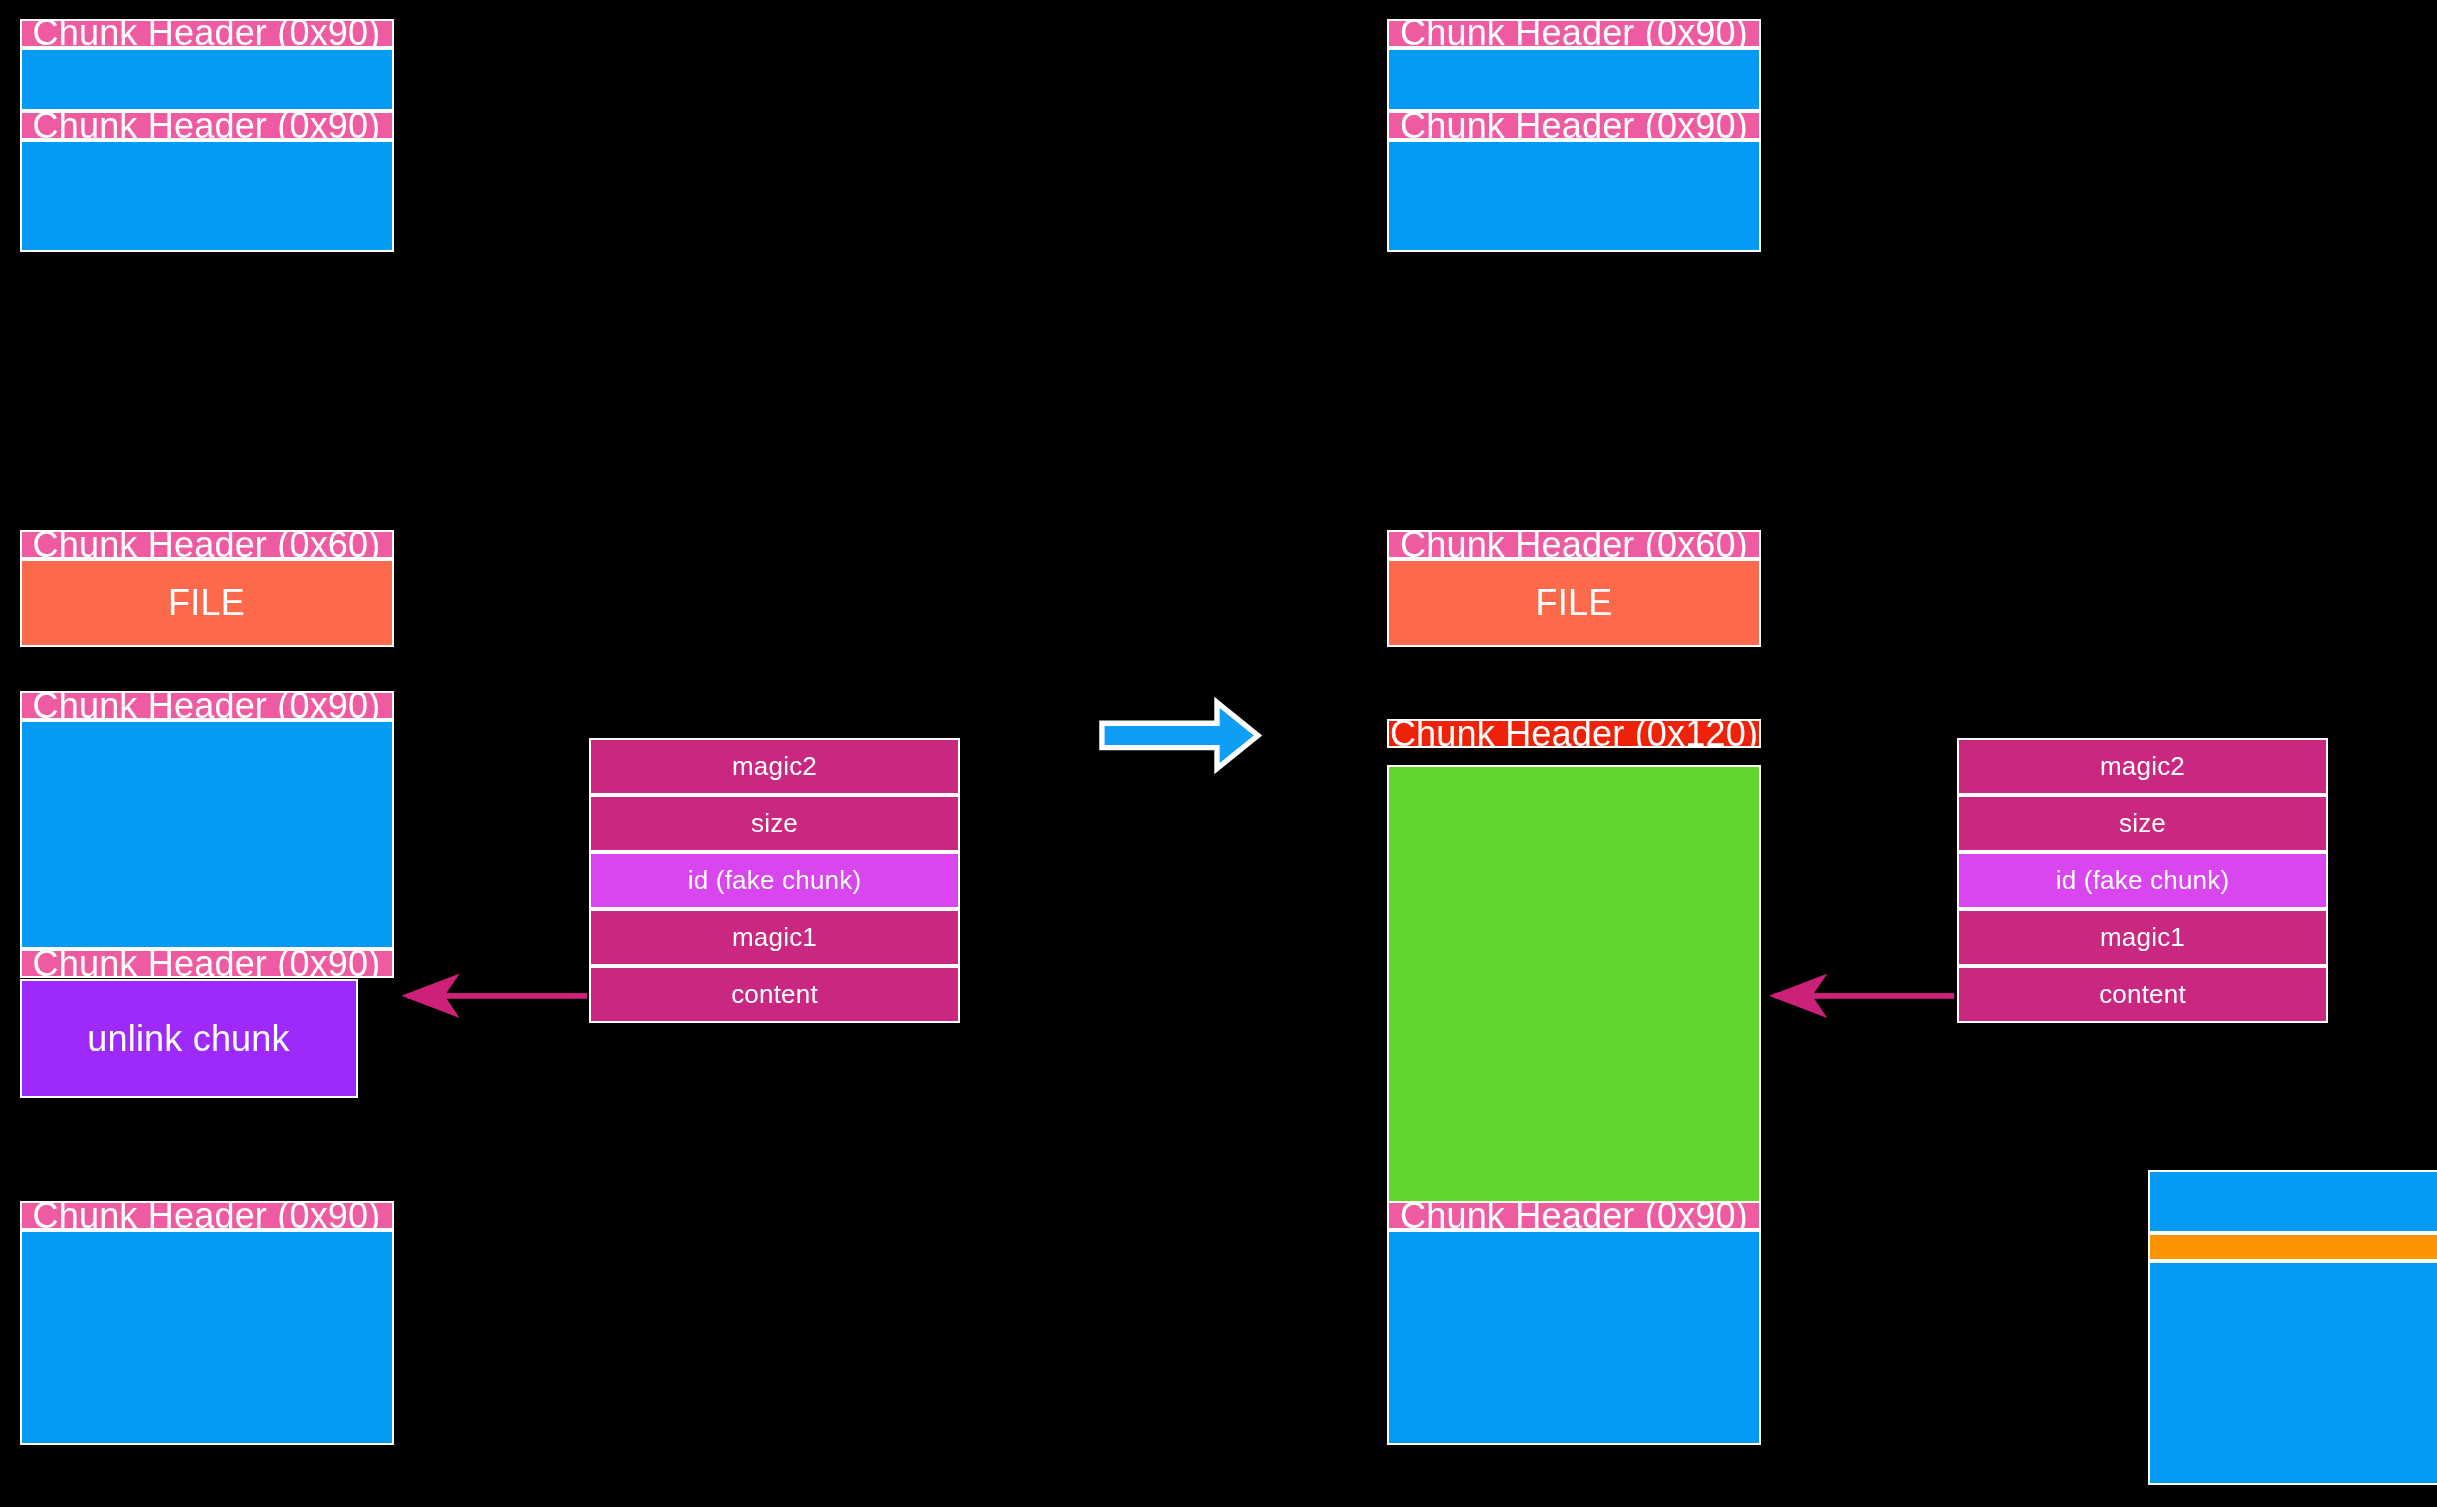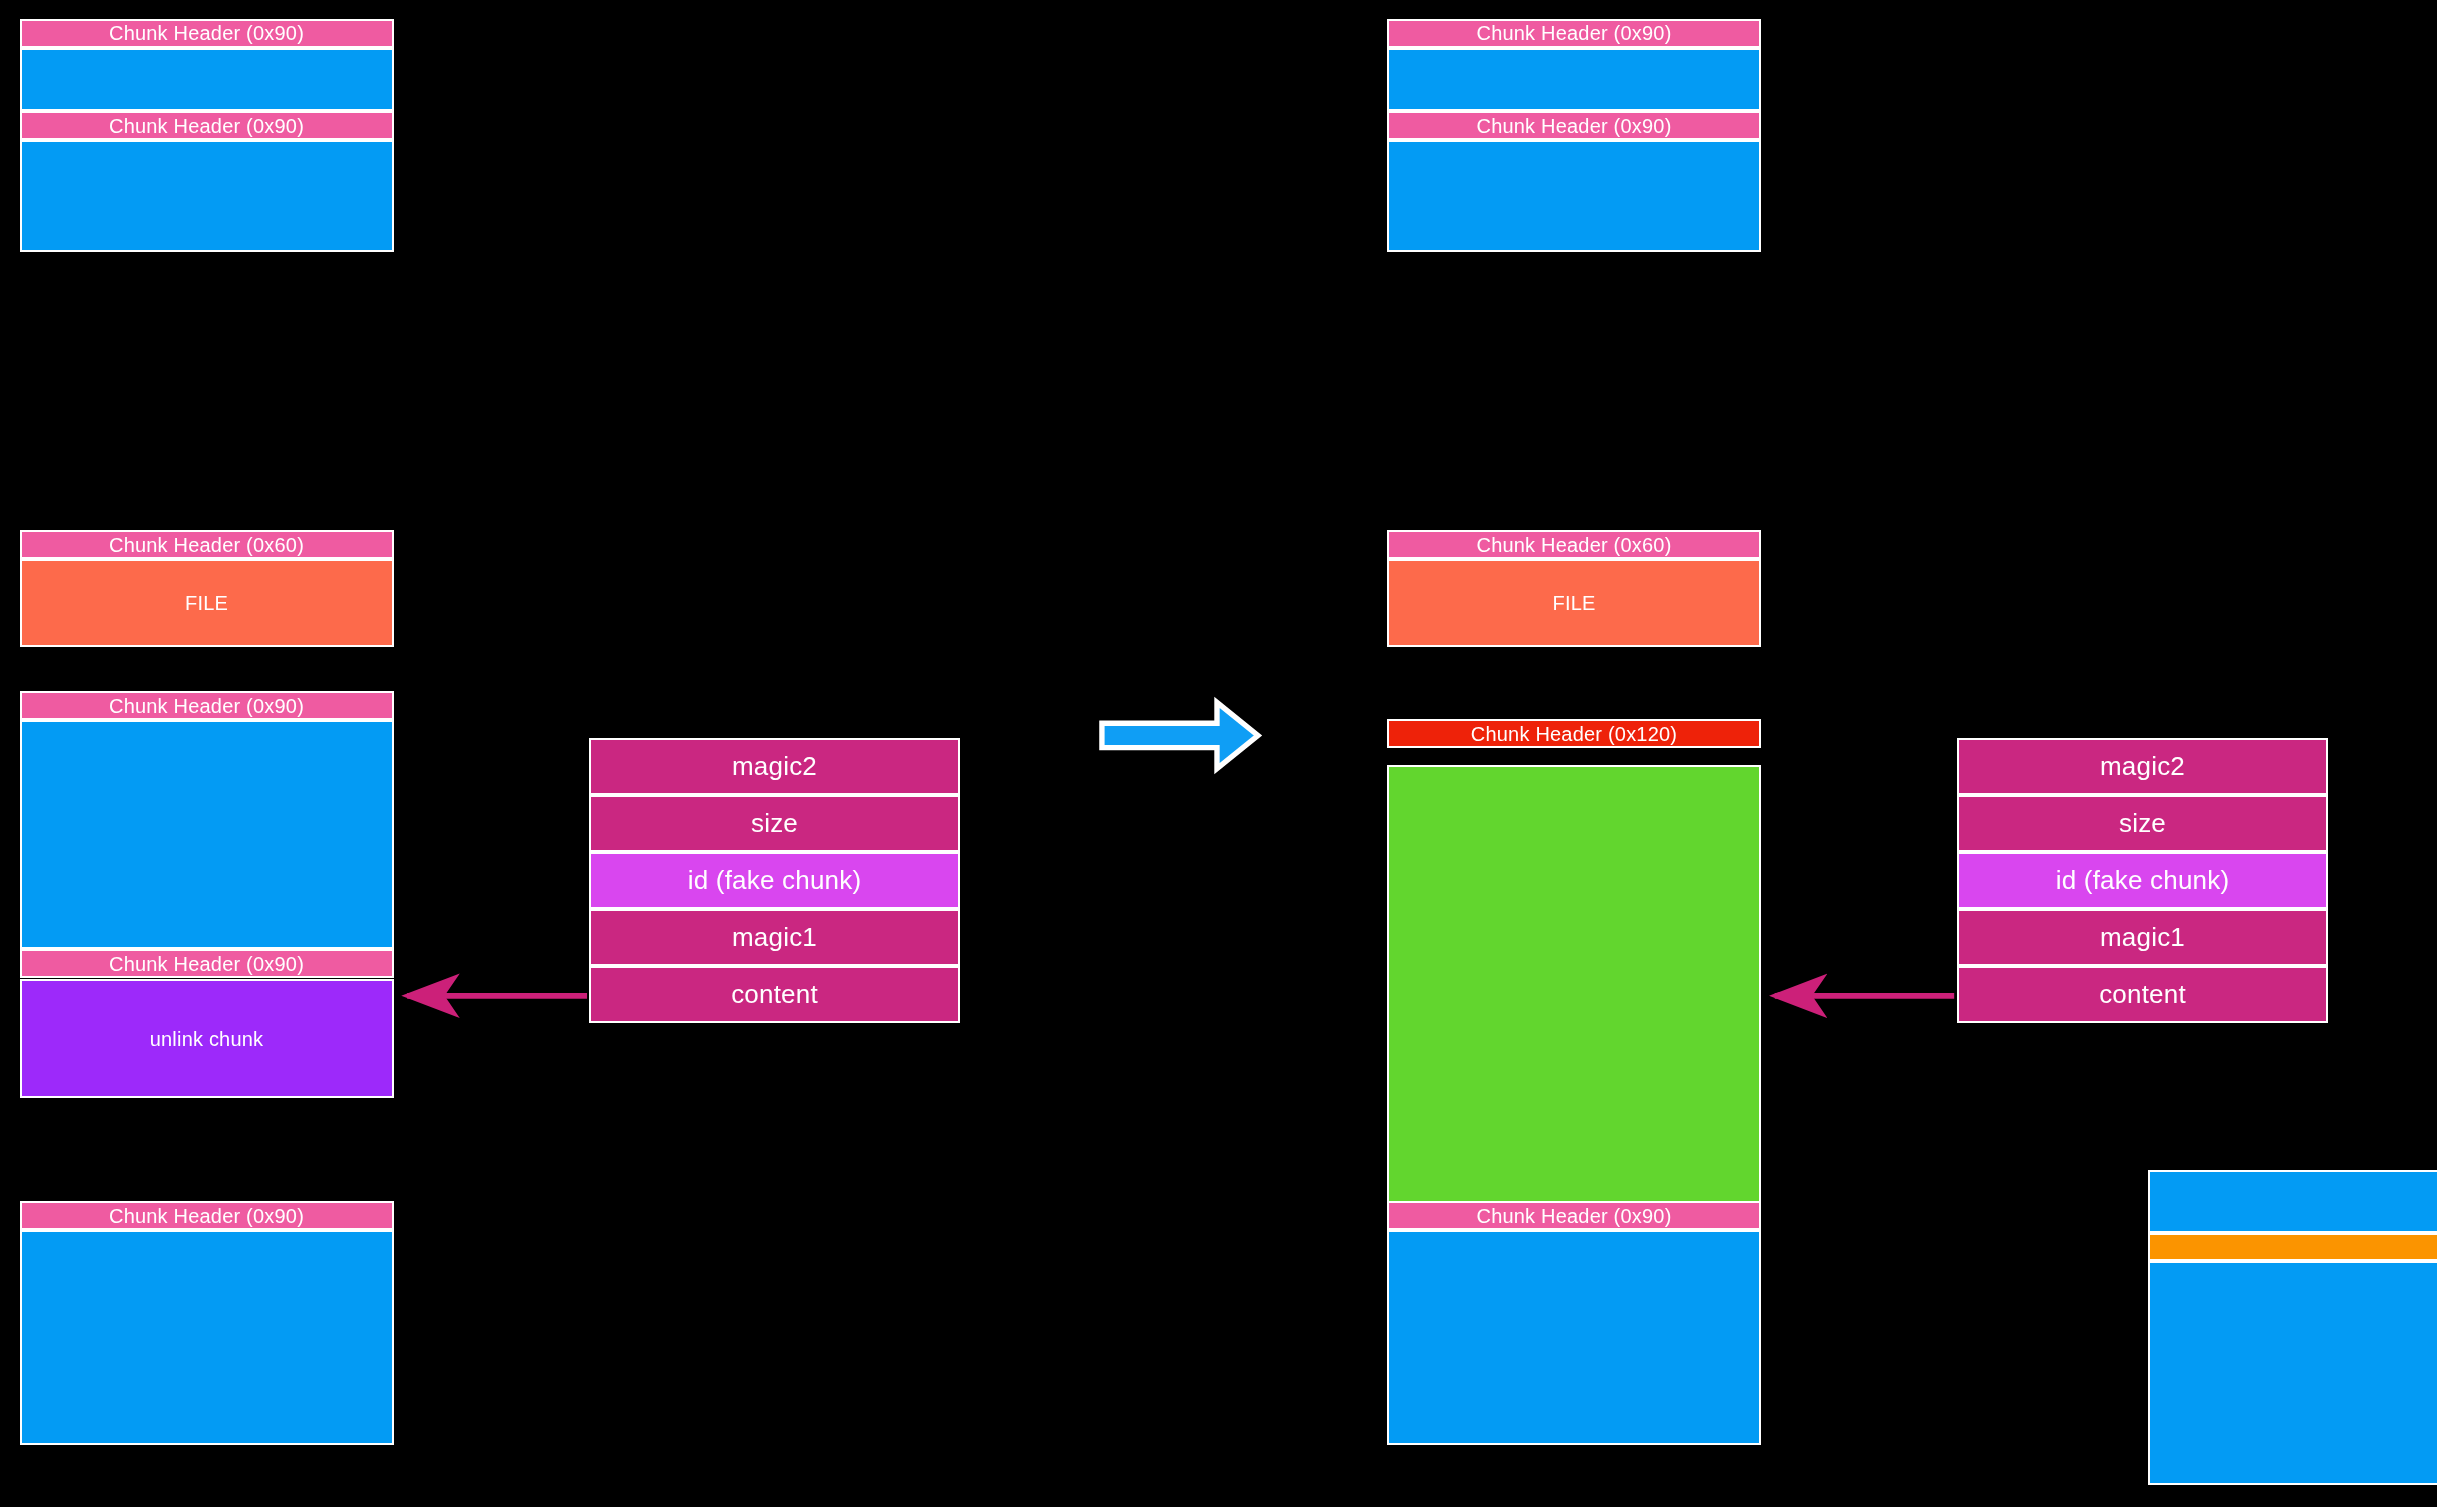--- a/index.html
+++ b/index.html
@@ -18,21 +18,21 @@
   }
   
   .blk {
     position: absolute;
     box-sizing: border-box;
     border: 2.4px solid #ffffff;
     display: flex;
     align-items: center;
     justify-content: center;
     color: #ffffff;
-    font-size: 20px;
+    font-size: 36px;
     line-height: 1.1;
     letter-spacing: 0.2px;
     white-space: nowrap;
     overflow: hidden;
   }
   .c-header   { background: #ef5ba1; }
   .c-data     { background: #039bf4; }
   .c-file     { background: #fd6a4b; }
   .c-unlink   { background: #9d29fa; }
   .c-fakehdr  { background: #ee2209; margin-top: 28px; }
@@ -60,21 +60,21 @@
   <div>
     <div class="blk c-header" style="left:19.5px;top:18.5px;width:374px;height:29px;">Chunk Header (0x90)</div>
     <div class="blk c-data" style="left:19.5px;top:48px;width:374px;height:63px;"></div>
     <div class="blk c-header" style="left:19.5px;top:111px;width:374px;height:29px;">Chunk Header (0x90)</div>
     <div class="blk c-data" style="left:19.5px;top:140px;width:374px;height:112px;"></div>
     <div class="blk c-header" style="left:19.5px;top:530px;width:374px;height:29px;">Chunk Header (0x60)</div>
     <div class="blk c-file" style="left:19.5px;top:559px;width:374px;height:88px;">FILE</div>
     <div class="blk c-header" style="left:19.5px;top:691px;width:374px;height:29px;">Chunk Header (0x90)</div>
     <div class="blk c-data" style="left:19.5px;top:720px;width:374px;height:229px;"></div>
     <div class="blk c-header" style="left:19.5px;top:949px;width:374px;height:29px;">Chunk Header (0x90)</div>
-    <div class="blk c-unlink" style="left:19.5px;top:979px;width:374px;height:119px;">unlink chunk</div>
+    <div class="blk c-unlink" style="left:19.5px;top:979px;width:338px;height:119px;">unlink chunk</div>
     <div class="blk c-header" style="left:19.5px;top:1201px;width:374px;height:29px;">Chunk Header (0x90)</div>
     <div class="blk c-data" style="left:19.5px;top:1230px;width:374px;height:215px;"></div>
   </div>
 
   <div>
     <div class="blk c-table tbl-row" style="left:589px;top:738px;width:371px;height:57px;">magic2</div>
     <div class="blk c-table tbl-row" style="left:589px;top:795px;width:371px;height:57px;">size</div>
     <div class="blk c-tableid tbl-row" style="left:589px;top:852px;width:371px;height:57px;">id (fake chunk)</div>
     <div class="blk c-table tbl-row" style="left:589px;top:909px;width:371px;height:57px;">magic1</div>
     <div class="blk c-table tbl-row" style="left:589px;top:966px;width:371px;height:57px;">content</div>

